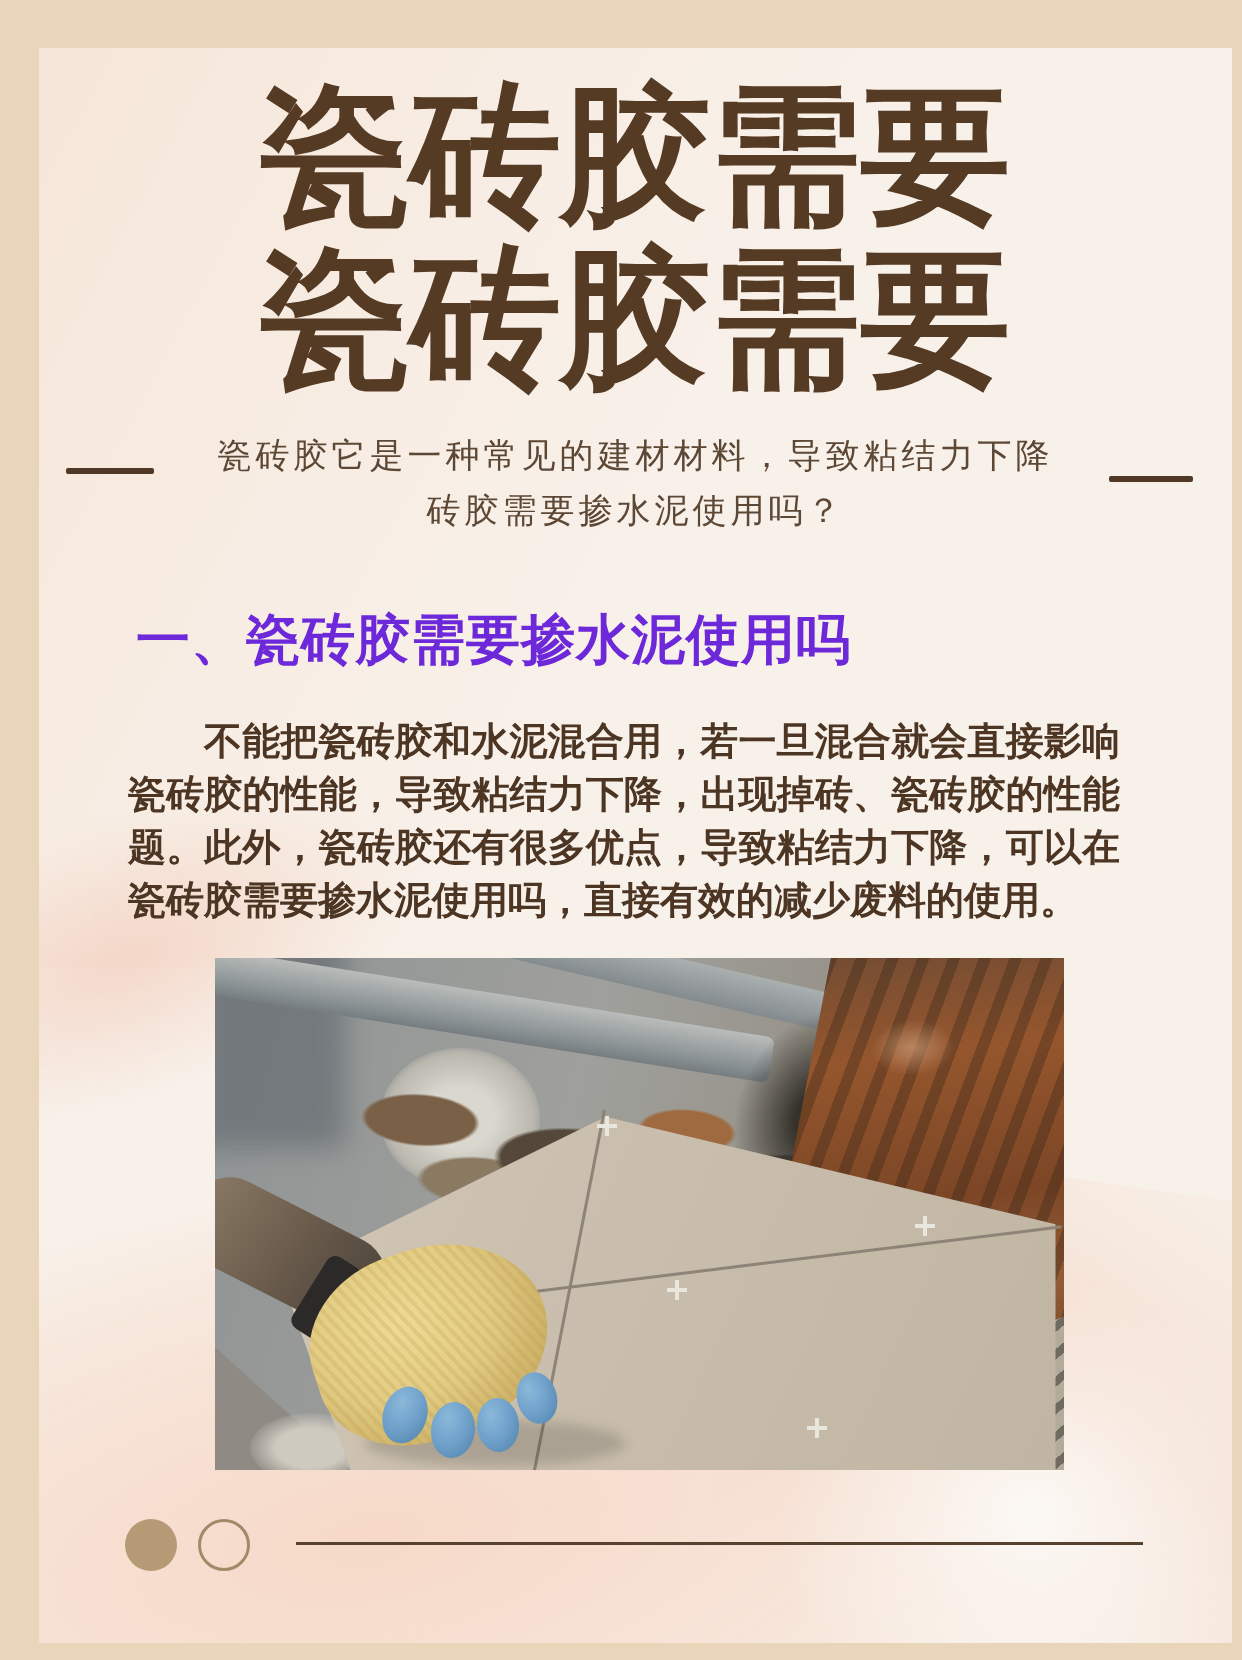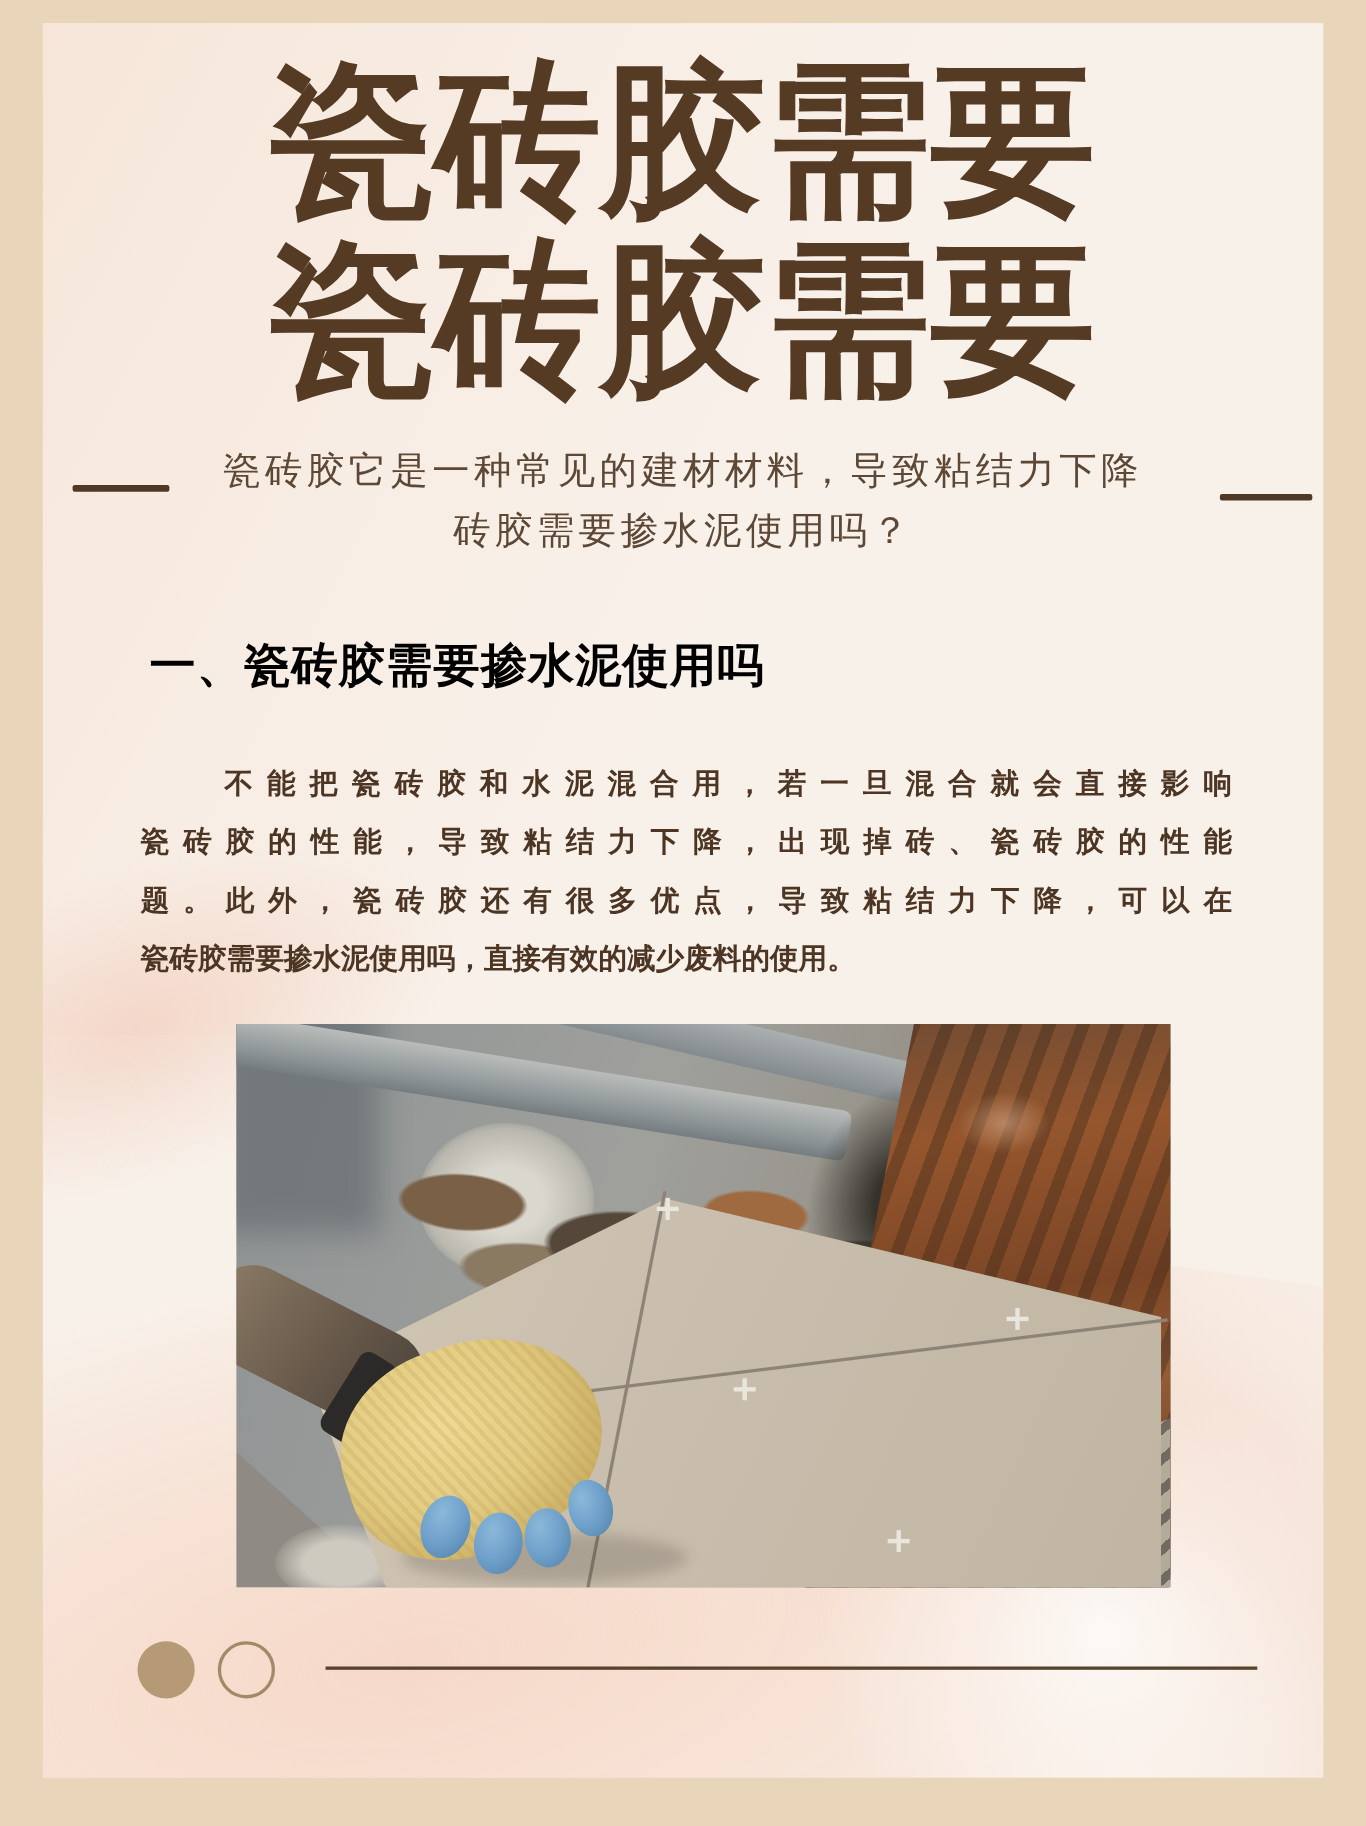--- a/index.html
+++ b/index.html
@@ -2,22 +2,22 @@
 <html><head>
 <meta charset="utf-8">
 <style>
   html,body{margin:0;padding:0;}
   .stage{
     position:relative;width:1242px;height:1660px;
     background:#e8d5ba;overflow:hidden;
     font-family:"DejaVu Sans","Liberation Sans",sans-serif;
   }
   .card{
-    position:absolute;left:39px;top:21px;width:1164px;height:1595px;
-    background:#f8f1ea;overflow:hidden;
+    position:absolute;left:39px;top:48px;width:1164px;height:1595px;
+    background:#f8f1ea;overflow:hidden;padding-left:29px;
   }
   
   .wash{position:absolute;pointer-events:none;}
   .wash-topleft{left:0;top:0;right:0;height:920px;
     background:linear-gradient(118deg,rgba(246,226,211,.75) 0%,rgba(246,226,211,.28) 30%,rgba(246,226,211,0) 55%);}
   .wash-leftmid{left:-80px;top:750px;width:460px;height:280px;transform:rotate(-20deg);
     background:radial-gradient(ellipse at 35% 50%,rgba(240,196,176,.55),rgba(240,196,176,0) 70%);filter:blur(6px);}
   .wash-bottom{left:-130px;top:1110px;width:1280px;height:580px;transform:rotate(-10deg);
     background:radial-gradient(ellipse at 35% 60%,rgba(246,214,196,.9),rgba(246,214,196,.35) 55%,rgba(246,214,196,0) 75%);filter:blur(8px);}
   .wash-diag{left:580px;top:1120px;width:720px;height:540px;transform:rotate(8deg);
@@ -30,24 +30,24 @@
     font-size:150px;line-height:163px;font-weight:bold;color:#553a24;letter-spacing:0;}
   
   .intro{position:absolute;top:380px;left:0;width:100%;text-align:center;
     font-size:34px;line-height:55px;letter-spacing:4px;color:#5d4836;}
   .dash{position:absolute;background:#4f3926;border-radius:2px;}
   .dash-left{left:27px;top:420px;width:88px;height:6px;}
   .dash-right{left:1070px;top:428px;width:84px;height:6px;}
   
   .heading{position:absolute;left:97px;top:556px;
     font-family:"DejaVu Serif","Liberation Serif",serif;
-    font-size:42px;font-weight:bold;color:#000000;letter-spacing:1px;}
+    font-size:54px;font-weight:bold;color:#6d28d9;letter-spacing:1px;}
   .bodytext{position:absolute;left:89px;top:666px;width:992px;
     font-family:"DejaVu Serif","Liberation Serif",serif;
-    font-size:26px;line-height:53px;font-weight:bold;color:#4c3523;}
+    font-size:38px;line-height:53px;font-weight:bold;color:#4c3523;}
   .bodytext .jline{text-align:justify;text-align-last:justify;}
   .bodytext .indent{padding-left:76px;}
   .bodytext .jlast{text-align:left;}
 
   
   .photo{position:absolute;left:176px;top:910px;width:849px;height:512px;overflow:hidden;background:#99948c;}
   .photo *{position:absolute;}
   .ph-base{inset:0;background:linear-gradient(105deg,#8f9394 0%,#9fa09c 40%,#98948b 62%,#8e8a82 100%);}
   .ph-corner{left:-20px;top:-30px;width:150px;height:220px;background:#6e7478;filter:blur(14px);opacity:.85;}
   .ph-pipe1{left:-20px;top:34px;width:580px;height:46px;transform:rotate(9deg);border-radius:8px;

